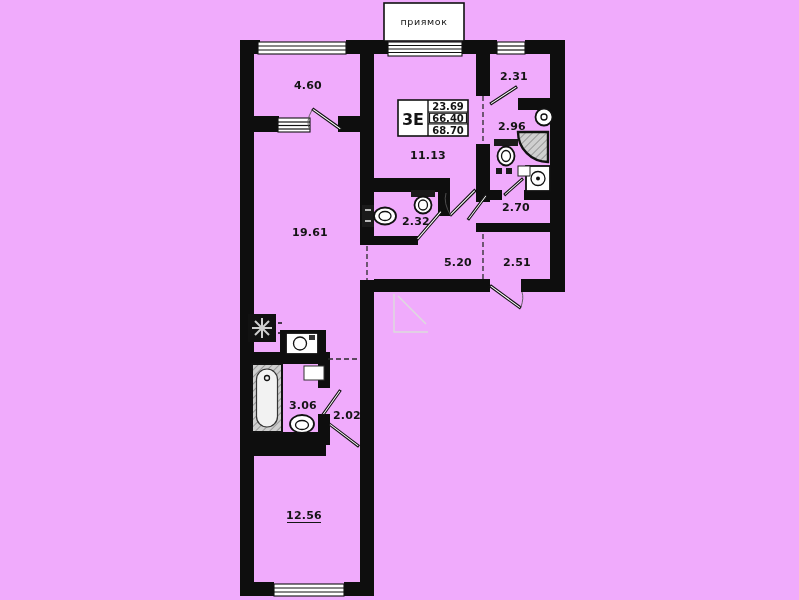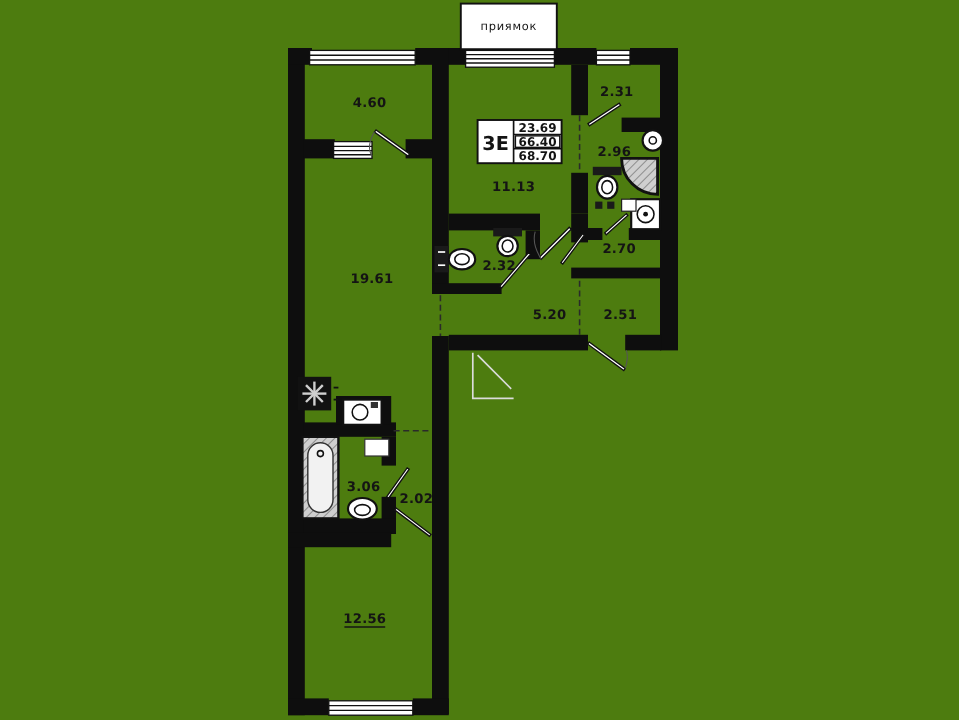--- a/index.html
+++ b/index.html
@@ -1,16 +1,16 @@
 <!DOCTYPE html>
 <html><head>
 <meta charset="utf-8">
 <style>
   html,body{margin:0;padding:0;background:#fff;}
-  .stage{position:relative;width:799px;height:600px;background:#4d7c0f;overflow:hidden;
+  .stage{position:relative;width:799px;height:600px;background:#f0abfc;overflow:hidden;
          font-family:"DejaVu Sans",sans-serif;}
   svg{position:absolute;left:0;top:0;}
   text{fill:#141414;}
   .area-label{font-size:11px;font-weight:bold;letter-spacing:.2px;}
   .pit-label{font-size:9.5px;letter-spacing:.6px;}
   .stamp-type{font-size:16px;font-weight:bold;}
   .stamp-num{font-size:10px;font-weight:bold;}
   .wall{fill:#0e0e0e;}
   .thin{stroke:#111;stroke-width:1.2;fill:none;}
   .leaf{fill:#ffffff;stroke:#111;stroke-width:1.1;}

